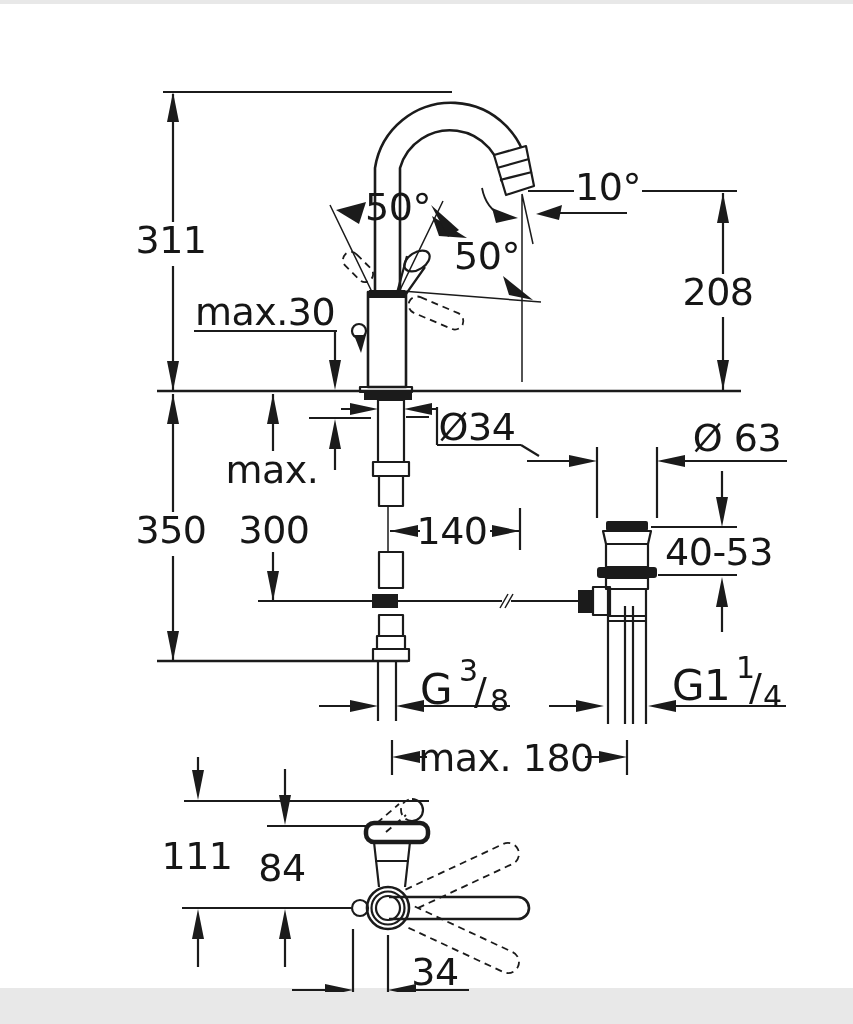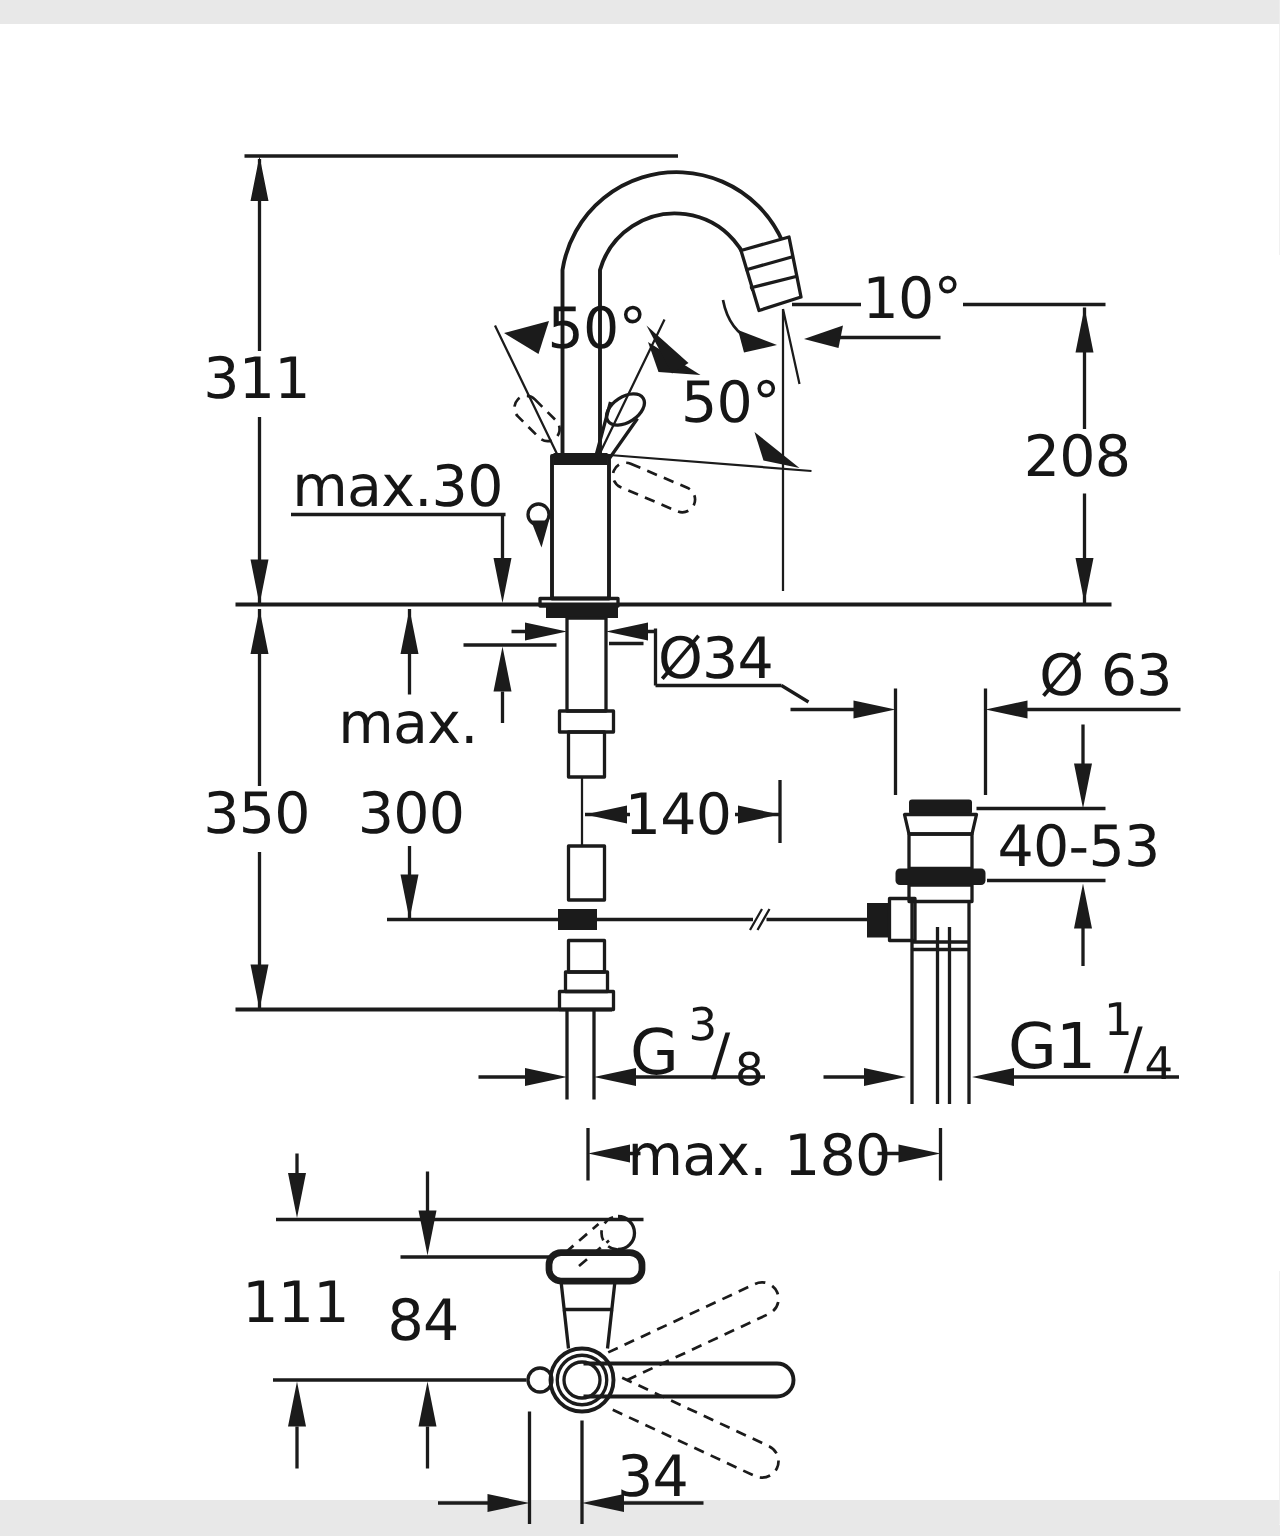--- a/index.html
+++ b/index.html
@@ -1,17 +1,17 @@
 <!DOCTYPE html>
 <html><head>
 <meta charset="utf-8">
 <style>
   html,body{margin:0;padding:0;background:#e8e8e8;}
   .stage{
-    width:853px;height:984px;background:#ffffff;position:relative;margin:16px auto;
+    width:853px;height:984px;background:#ffffff;position:relative;margin:4px auto;
     font-family:"DejaVu Sans","Liberation Sans",sans-serif;
   }
   svg{display:block}
   .ln{fill:none;stroke:#1b1b1b;stroke-width:2.2;stroke-linejoin:round;stroke-linecap:butt}
   .w15{stroke-width:1.5}
   .w18{stroke-width:1.8}
   .w26{stroke-width:2.6}
   .w45{stroke-width:4.5}
   .fl{fill:#1b1b1b;stroke:none}
   .wfl{fill:#ffffff;stroke:#1b1b1b;stroke-width:2.2;stroke-linejoin:round}

